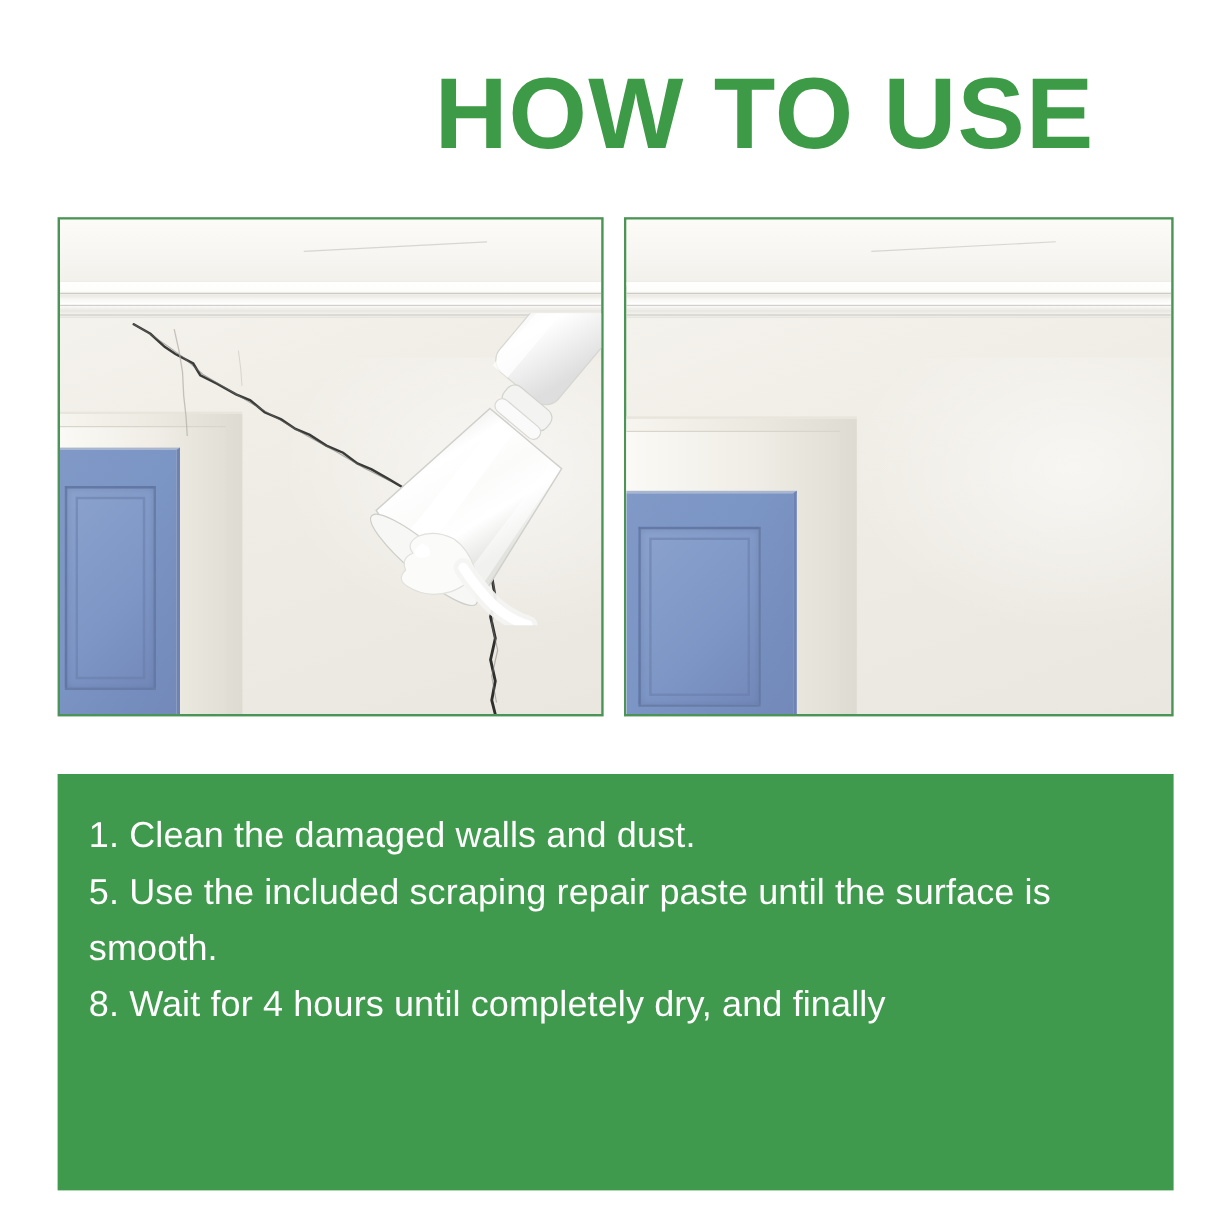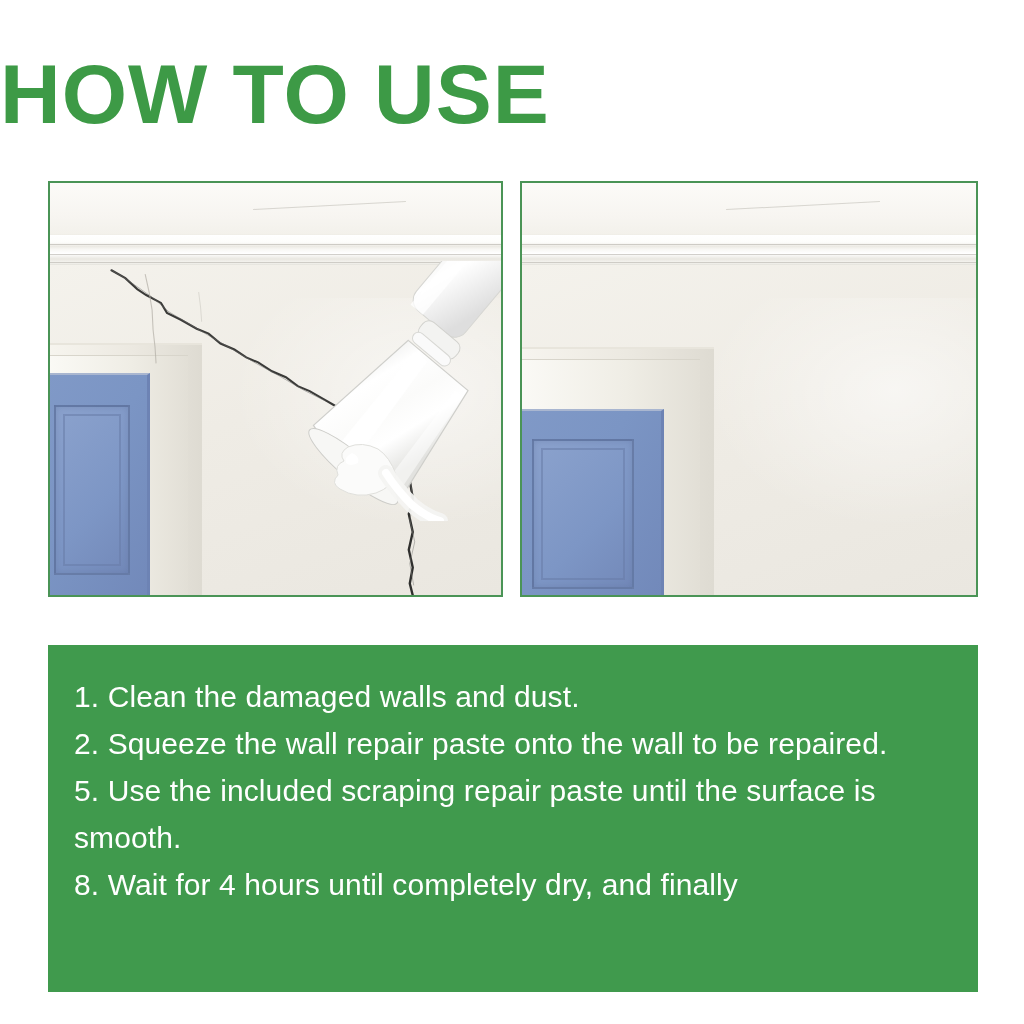--- a/index.html
+++ b/index.html
@@ -7,21 +7,21 @@
     width:1024px; height:1024px;
     background:#ffffff;
     font-family:"Liberation Sans", sans-serif;
     overflow:hidden;
   }
   .page { position:relative; width:1024px; height:1024px; background:#ffffff; }
 
   
   .title {
     position:absolute; left:0; top:52px; width:912px;
-    text-align:left;
+    text-align:right;
     font-size:84px;
     font-weight:bold;
     letter-spacing:1px;
     line-height:1;
     color:#3d9a46;
     white-space:nowrap;
   }
 
   
   .photos { position:absolute; left:48px; top:181px; width:930px; height:416px; }
@@ -223,19 +223,18 @@
         <div class="door" style="left:-4px; width:146px; height:186px; bottom:0;">
           <div class="door-panel" style="left:14px; top:28px; width:102px; height:150px;"></div>
         </div>
       </div>
     </div>
   </div>
 
   <div class="steps">
     <div class="steps-text">
       <span class="step-line">1. Clean the damaged walls and dust.</span>
-      <span class="step-line">2. Squeeze the wall repair paste onto the wall to be repaired.</span>
       <span class="step-line">5. Use the included scraping repair paste until the surface is smooth.</span>
       <span class="step-line">8. Wait for 4 hours until completely dry, and finally</span>
     </div>
   </div>
 
 </div>
 
 </body></html>

